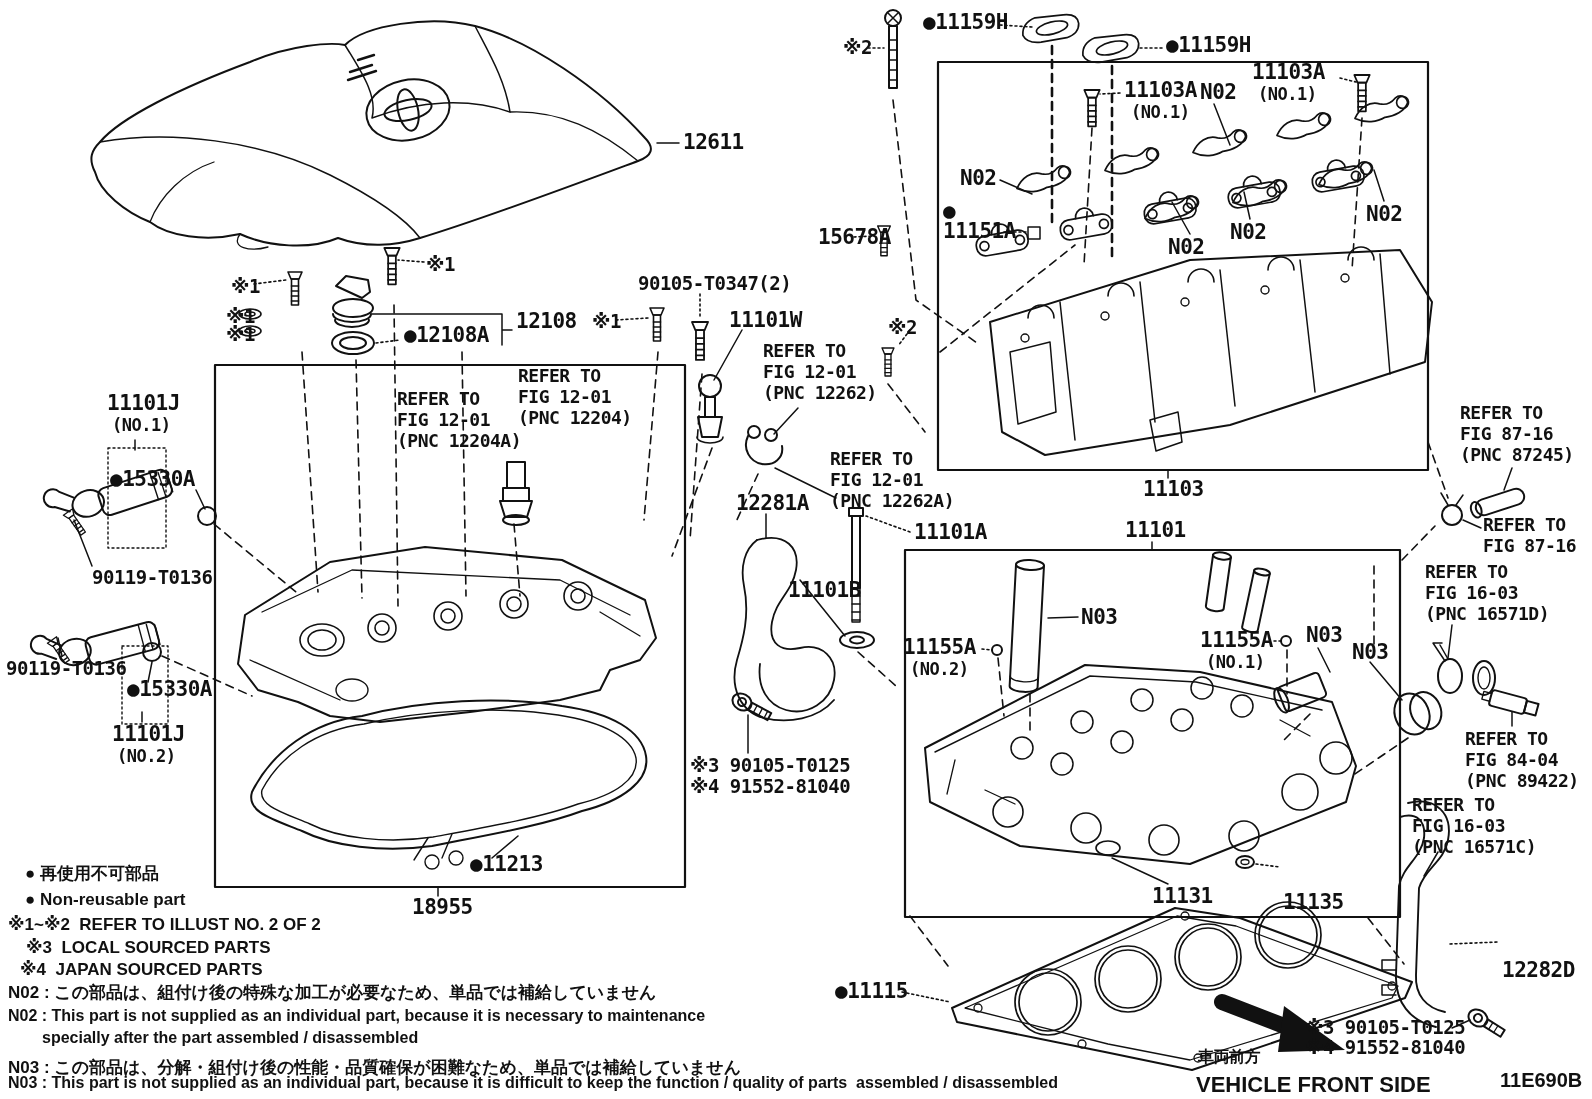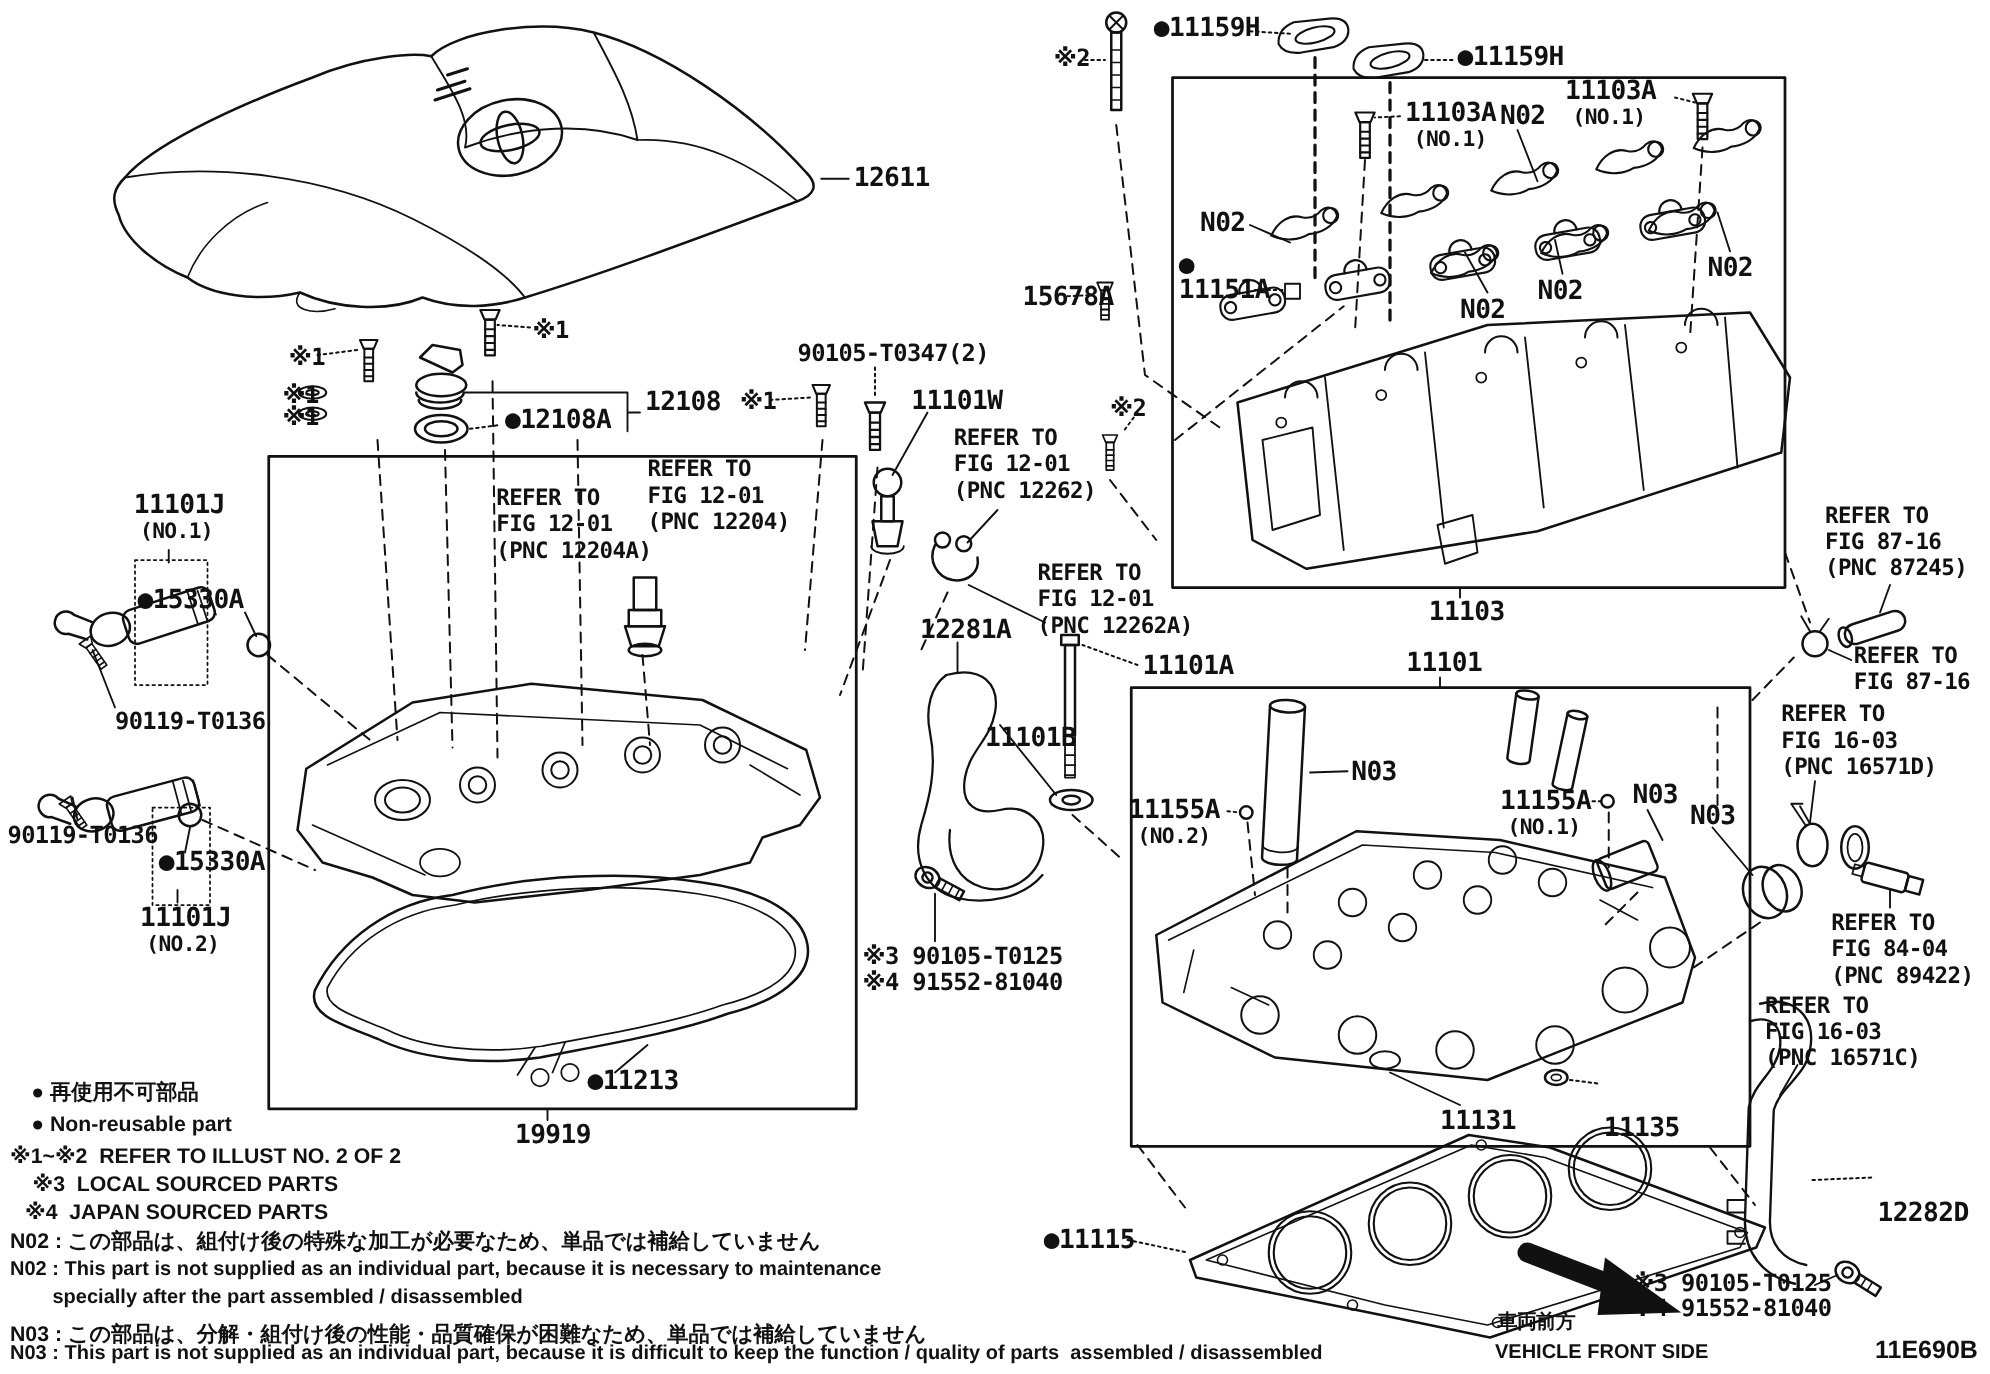--- a/index.html
+++ b/index.html
@@ -405,21 +405,21 @@
       <path d="M910,916 L948,966"></path>
       <path d="M1368,918 L1404,964"></path>
       <path d="M1402,560 L1435,526"></path>
       <path d="M1374,566 V652"></path>
       <path d="M1428,442 L1448,498"></path>
     </g>
   </g>
 </svg>
 
 <div class="lbl" style="left:1198px;top:1048px;font-size:16px;">車両前方</div>
-<div class="lbl sans" style="left:1196px;top:1073px;font-size:16px;">VEHICLE FRONT SIDE</div>
+<div class="lbl sans" style="left:1196px;top:1073px;font-size:22px;">VEHICLE FRONT SIDE</div>
 <div class="lbl sans" style="left:1500px;top:1069px;font-size:20px;">11E690B</div>
 
 <div id="labels">
       <div class="lbl" style="left: 683px; top: 131px;">12611</div>
       <div class="lbl md" style="left: 231px; top: 276px;">※1</div>
       <div class="lbl md" style="left: 226px; top: 306px;">※1</div>
       <div class="lbl md" style="left: 226px; top: 324px;">※1</div>
       <div class="lbl md" style="left: 426px; top: 254px;">※1</div>
       <div class="lbl" style="left: 516px; top: 310px;">12108</div>
       <div class="lbl" style="left: 404px; top: 324px;">●12108A</div>
@@ -433,21 +433,21 @@
 FIG 12-01
 (PNC 12262A)</div>
       <div class="lbl" style="left: 736px; top: 492px;">12281A</div>
       <div class="lbl ref" style="left: 397px; top: 388px;">REFER TO
 FIG 12-01
 (PNC 12204A)</div>
       <div class="lbl ref" style="left: 518px; top: 365px;">REFER TO
 FIG 12-01
 (PNC 12204)</div>
       <div class="lbl" style="left: 470px; top: 853px;">●11213</div>
-      <div class="lbl" style="left: 412px; top: 896px;">19919</div>
+      <div class="lbl" style="left: 412px; top: 896px;">18955</div>
       <div class="lbl" style="left: 107px; top: 392px;">11101J</div>
       <div class="lbl sm" style="left: 112px; top: 416px;">(NO.1)</div>
       <div class="lbl" style="left: 110px; top: 468px;">●15330A</div>
       <div class="lbl md" style="left: 92px; top: 567px;">90119-T0136</div>
       <div class="lbl md" style="left: 6px; top: 658px;">90119-T0136</div>
       <div class="lbl" style="left: 127px; top: 678px;">●15330A</div>
       <div class="lbl" style="left: 112px; top: 723px;">11101J</div>
       <div class="lbl sm" style="left: 117px; top: 747px;">(NO.2)</div>
       <div class="lbl md" style="left: 843px; top: 37px;">※2</div>
       <div class="lbl" style="left: 923px; top: 11px;">●11159H</div>

